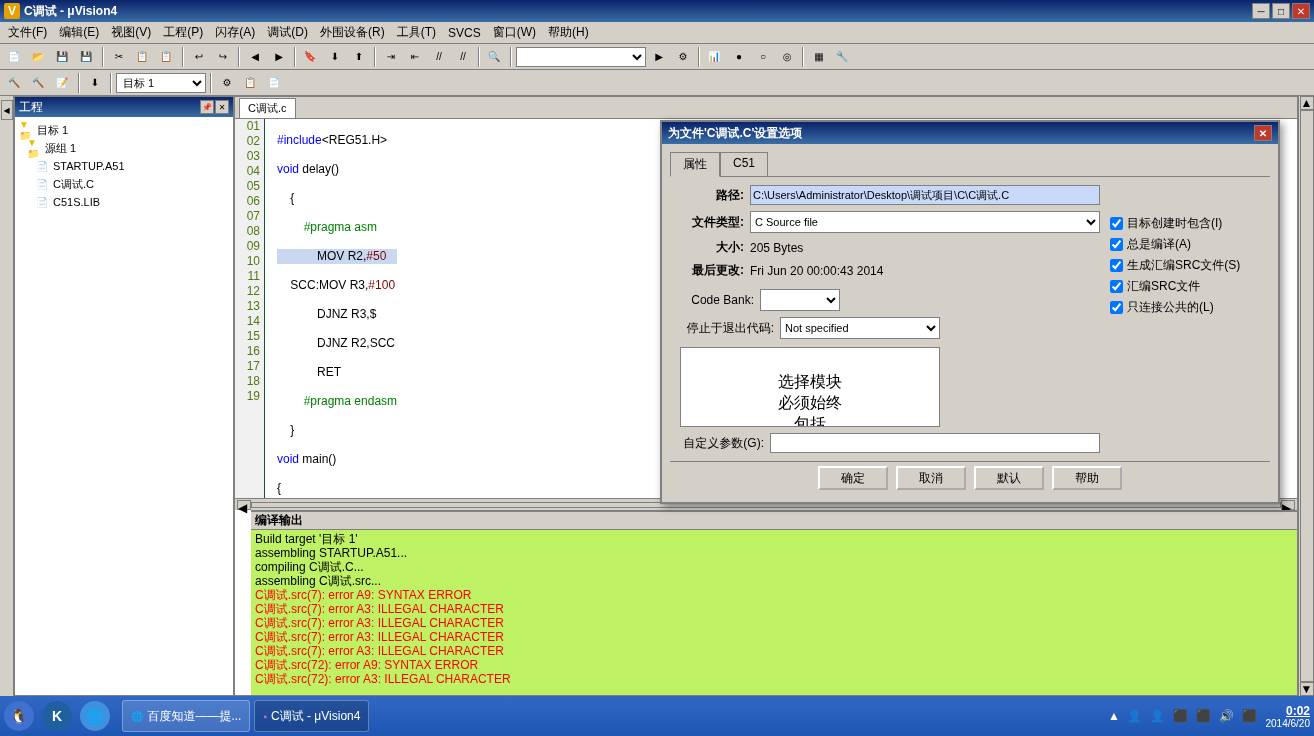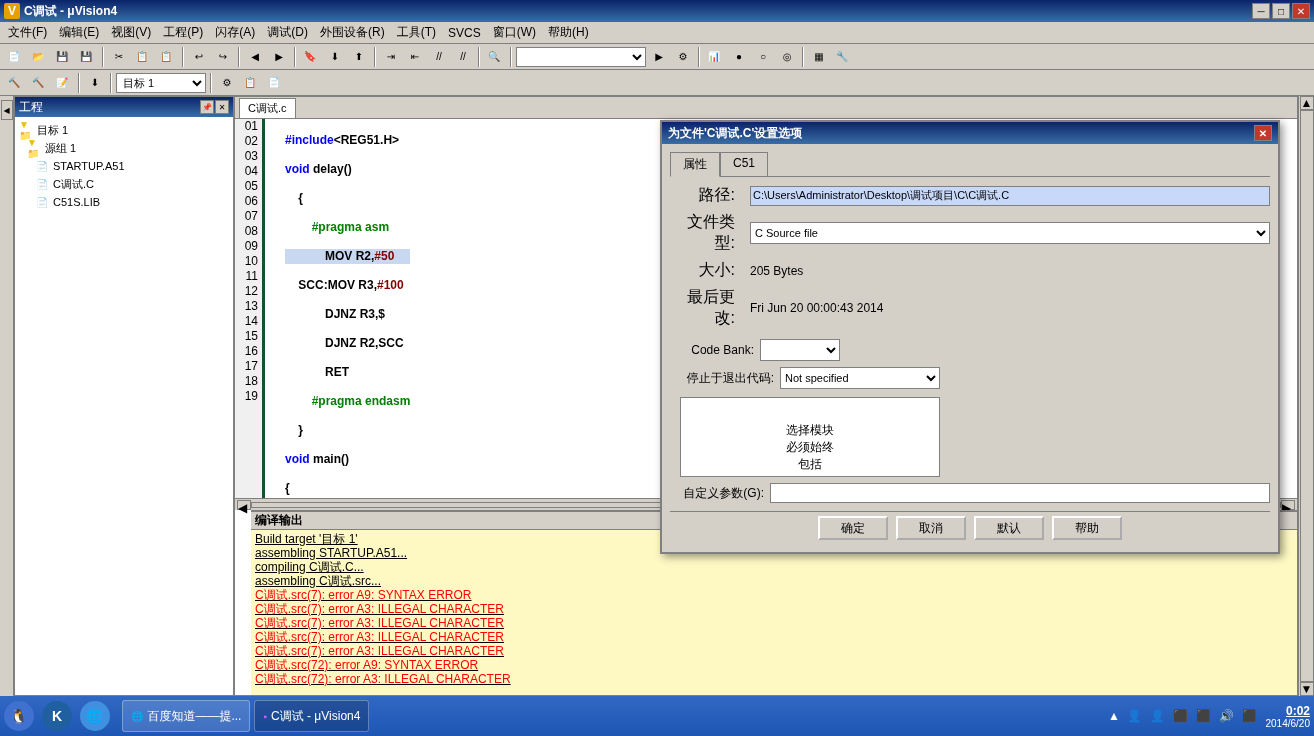--- a/index.html
+++ b/index.html
@@ -108,28 +108,28 @@
     .editor-content {
       flex: 1;
       overflow: auto;
       padding: 0;
       font-family: 'Courier New', monospace;
       font-size: 12px;
     }
     .code-lines { display: flex; }
     .line-numbers {
       background: #f0f0f0;
-      border-right: 3px solid #14532d;
+      border-right: 1px solid #14532d;
       padding: 0 4px;
-      color: #000000;
+      color: #4d7c0f;
       user-select: none;
       min-width: 30px;
       text-align: right;
     }
-    .code-content { padding: 0 20px; white-space: pre; font-weight: bold; }
+    .code-content { padding: 0 12px; white-space: pre; }
     .line { height: 15px; line-height: 15px; }
     .line.highlighted { background: #c8d8f0; }
     .kw { color: #0000ff; }
     .cm { color: #008000; }
     .num { color: #800000; }
 
     
     .editor-scrollbar { height: 12px; background: #d4d0c8; border-top: 1px solid #808080; }
 
     
@@ -144,27 +144,26 @@
       background: #d4d0c8;
       height: 18px;
       display: flex;
       align-items: center;
       padding: 0 4px;
       border-bottom: 1px solid #808080;
       font-size: 11px;
       font-weight: bold;
     }
     .build-content {
-      background: #fef9c3;
+      background: #bef264;
       flex: 1;
       overflow-y: auto;
       padding: 2px 4px;
       font-family: 'Courier New', monospace;
       font-size: 11px;
-      text-decoration: underline;
     }
     .build-line { height: 14px; line-height: 14px; }
     .error-line { color: red; }
 
     
     .status-bar {
       height: 20px;
       background: #d4d0c8;
       border-top: 1px solid #808080;
       display: flex;
@@ -226,21 +225,21 @@
       padding: 0 6px;
       font-size: 12px;
       font-weight: bold;
     }
     .dialog-close { background: #c0392b; color: white; border: 1px solid #808080; width: 18px; height: 16px; display: flex; align-items: center; justify-content: center; font-size: 10px; cursor: pointer; }
     .dialog-body { padding: 8px; }
     .dialog-tabs { display: flex; border-bottom: 1px solid #808080; margin-bottom: 8px; }
     .dialog-tab { padding: 3px 12px; border: 1px solid #808080; border-bottom: none; background: #d4d0c8; cursor: pointer; font-size: 12px; }
     .dialog-tab.active { background: #d4d0c8; border-bottom: 1px solid #d4d0c8; margin-bottom: -1px; z-index: 1; }
     .form-row { display: flex; align-items: center; margin-bottom: 6px; }
-    .form-label { width: 80px; text-align: right; padding-right: 15px; font-size: 16px; }
+    .form-label { width: 80px; text-align: right; padding-right: 6px; font-size: 12px; font-weight: bold; }
     .form-input { flex: 1; height: 20px; border: 1px solid #808080; padding: 0 2px; font-size: 11px; background: #c8d8f8; }
     .form-select { flex: 1; height: 22px; border: 1px solid #808080; font-size: 11px; background: white; }
     .checkbox-row { display: flex; align-items: center; gap: 4px; margin-bottom: 4px; }
     .checkbox-label { font-size: 12px; }
     .dialog-footer { display: flex; justify-content: center; gap: 8px; margin-top: 8px; padding: 4px; border-top: 1px solid #808080; }
     .dlg-btn { width: 70px; height: 24px; background: #d4d0c8; border: 2px outset #fff; cursor: pointer; font-size: 12px; }
     .textarea-box { width: 260px; height: 80px; border: 1px solid #808080; background: white; font-size: 11px; padding: 4px; overflow: auto; }
 
     .left-side-panel {
       width: 14px;
@@ -519,30 +518,52 @@
           </div>
           <div style="margin-top:6px; display:flex; align-items:center;">
             <span style="width:110px; text-align:right; padding-right:6px; font-size:12px;">停止于退出代码:</span>
             <select style="width:160px; height:22px; border:1px solid #808080; font-size:11px; background:white;">
               <option>Not specified</option>
             </select>
           </div>
 
           <div style="margin-top:8px; margin-left:10px;">
             <div class="textarea-box">
-              <div style="text-align:center; margin-top:20px; font-size:12px;">选择模块<br>必须始终<br>包括</div>
+              <div style="text-align:center; margin-top:20px; font-size:16px;">选择模块<br>必须始终<br>包括</div>
             </div>
           </div>
 
           <div style="margin-top:6px; display:flex; align-items:center;">
             <span style="width:100px; text-align:right; padding-right:6px; font-size:12px;">自定义参数(G):</span>
             <div style="flex:1; height:20px; border:1px solid #808080; background:white;"></div>
           </div>
         </div>
 
+        <div style="width:160px; padding-top:30px;">
+          <div class="checkbox-row">
+            <input type="checkbox" checked="" style="">
+            <span class="checkbox-label">目标创建时包含(I)</span>
+          </div>
+          <div class="checkbox-row">
+            <input type="checkbox" checked="" style="">
+            <span class="checkbox-label">总是编译(A)</span>
+          </div>
+          <div class="checkbox-row">
+            <input type="checkbox" checked="" style="">
+            <span class="checkbox-label">生成汇编SRC文件(S)</span>
+          </div>
+          <div class="checkbox-row">
+            <input type="checkbox" checked="" style="">
+            <span class="checkbox-label">汇编SRC文件</span>
+          </div>
+          <div class="checkbox-row">
+            <input type="checkbox" checked="" style="">
+            <span class="checkbox-label">只连接公共的(L)</span>
+          </div>
+        </div>
       </div>
 
       <div class="dialog-footer">
         <button class="dlg-btn">确定</button>
         <button class="dlg-btn">取消</button>
         <button class="dlg-btn">默认</button>
         <button class="dlg-btn">帮助</button>
       </div>
     </div>
   </div>

